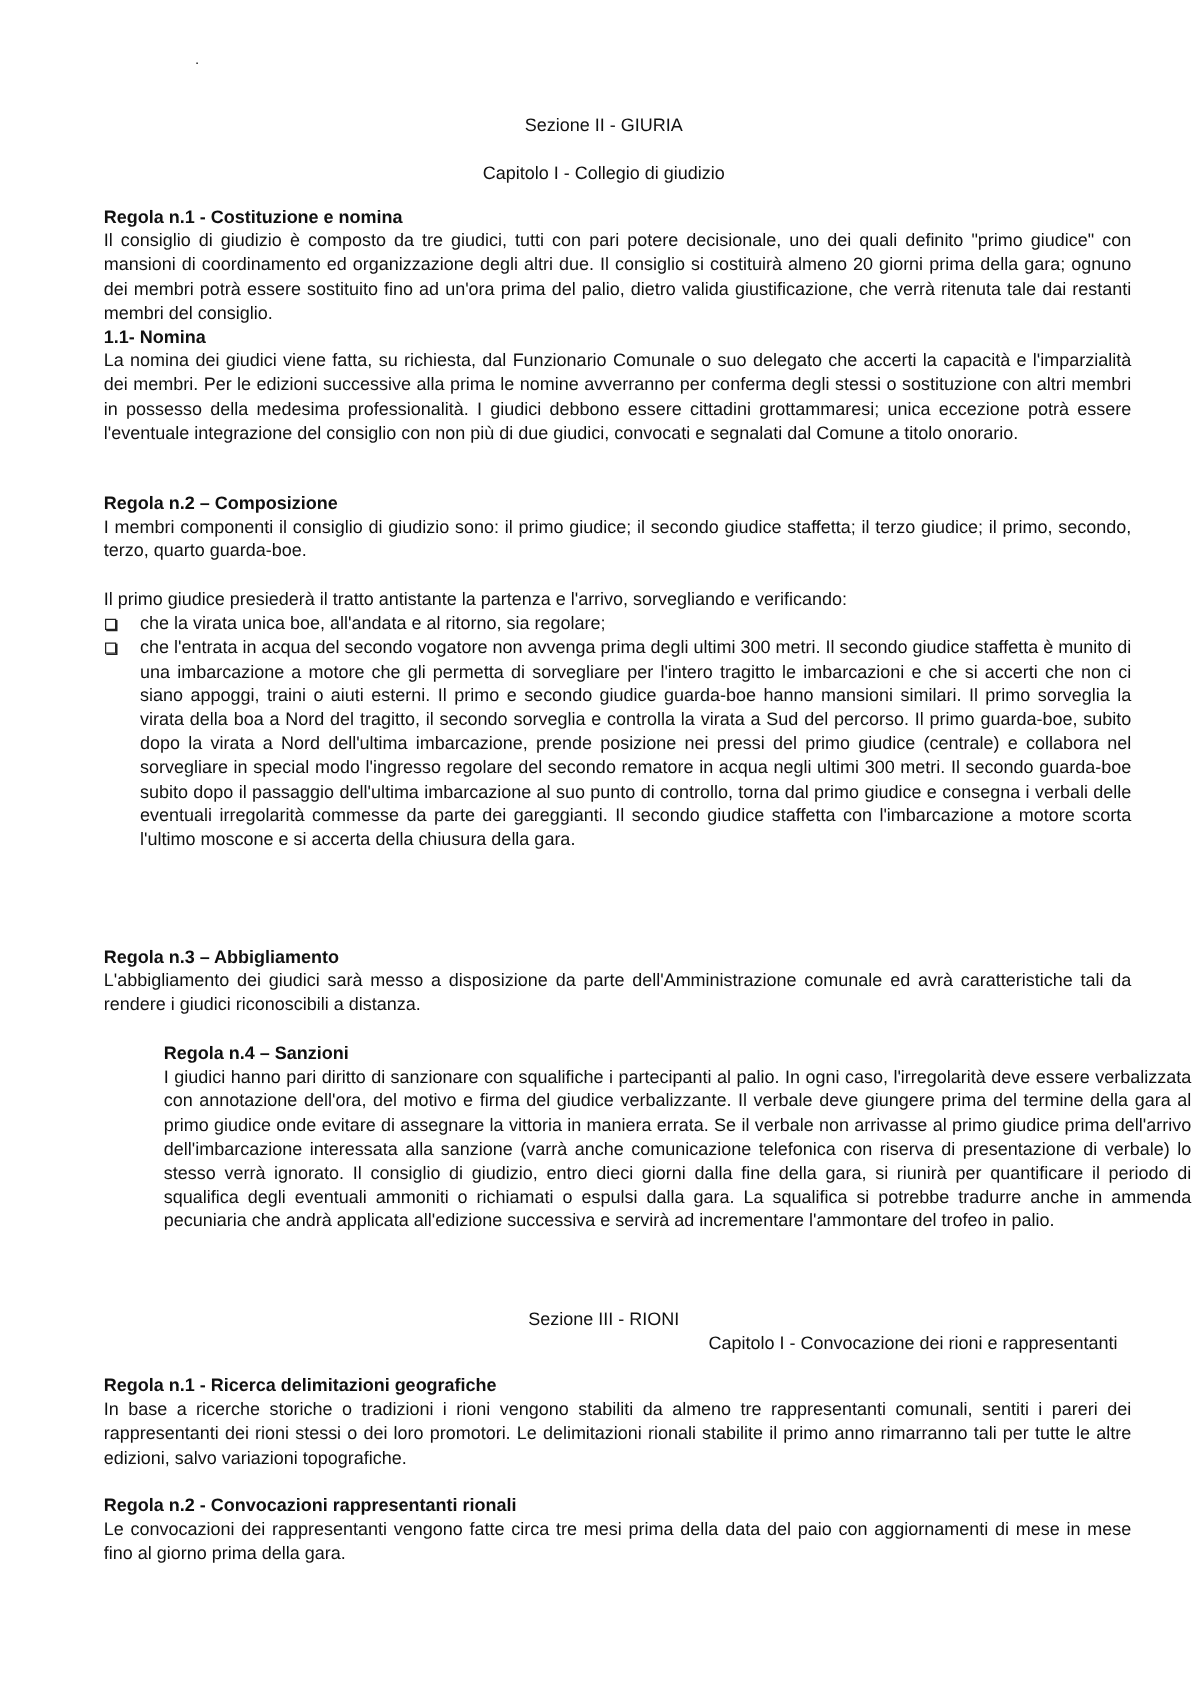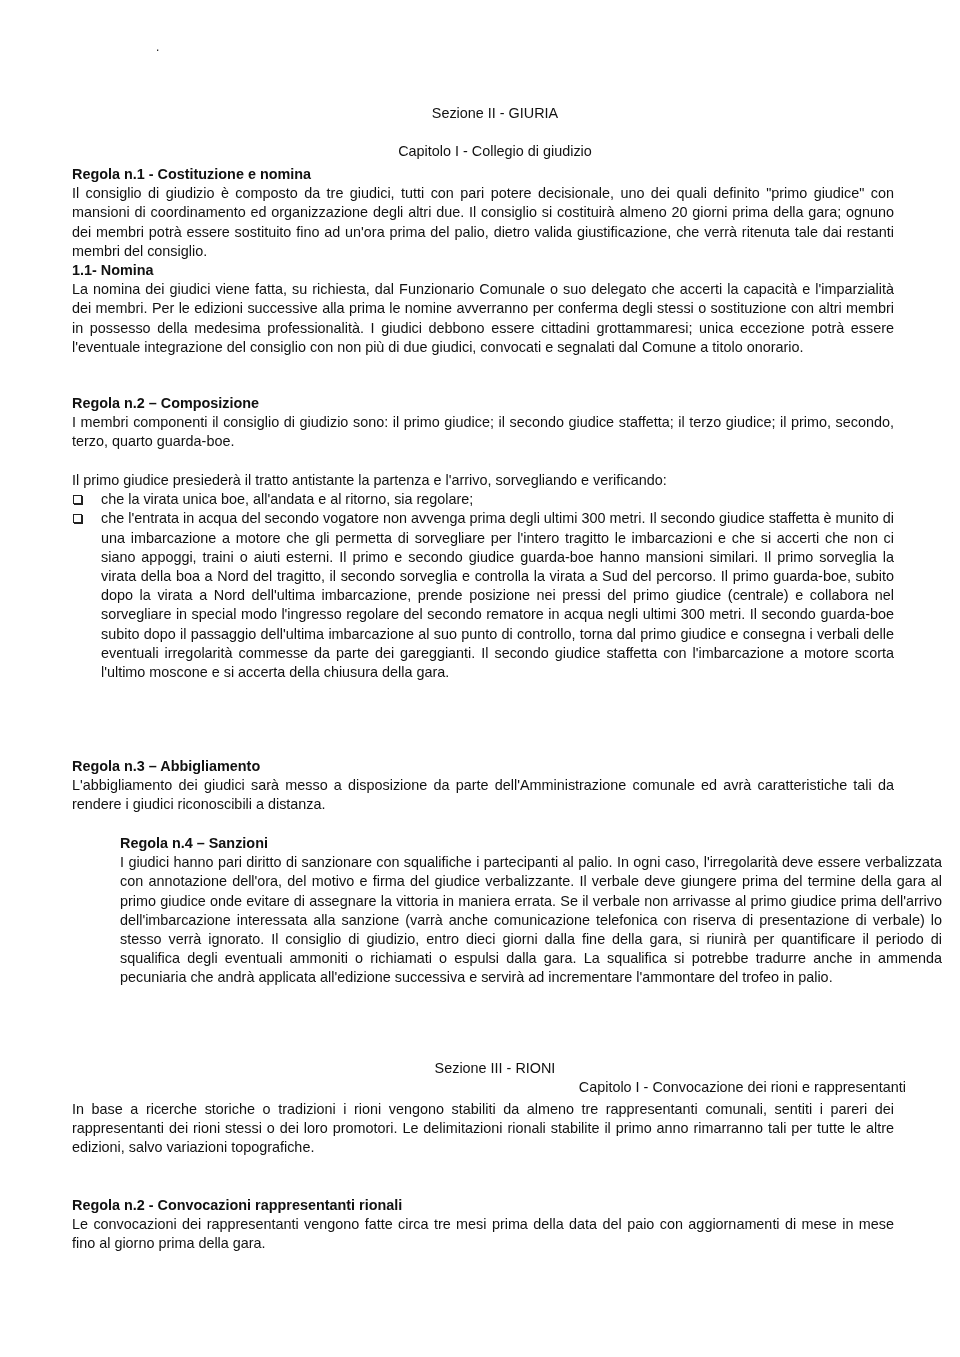--- a/index.html
+++ b/index.html
@@ -24,26 +24,26 @@
       width: 822px;
     }
     .dot {
       position: absolute;
       left: 156px;
       top: 38px;
       font-size: 12px;
     }
     .center {
       text-align: center;
-      margin: 16px;
+      margin: 4px;
     }
     .sec-title { position: absolute; left: 0; width: 822px; }
     p { margin: 0; text-align: justify; }
     .h { font-weight: bold; margin: 0; }
-    .block { position: absolute; left: 4px; width: 822px; }
+    .block { position: absolute; left: 15px; width: 822px; }
     ul.bullets {
       list-style: none;
       margin: 0;
       padding: 0;
     }
     ul.bullets li {
       position: relative;
       padding-left: 29px;
       text-align: justify;
     }
@@ -100,20 +100,21 @@
 
   <div class="block" style="top:834px;margin-left:48px;">
     <div class="h">Regola n.4 – Sanzioni</div>
     <p>I giudici hanno pari diritto di sanzionare con squalifiche i partecipanti al palio. In ogni caso, l'irregolarità deve essere verbalizzata con annotazione dell'ora, del motivo e firma del giudice verbalizzante. Il verbale deve giungere prima del termine della gara al primo giudice onde evitare di assegnare la vittoria in maniera errata. Se il verbale non arrivasse al primo giudice prima dell'arrivo dell'imbarcazione interessata alla sanzione (varrà anche comunicazione telefonica con riserva di presentazione di verbale) lo stesso verrà ignorato. Il consiglio di giudizio, entro dieci giorni dalla fine della gara, si riunirà per quantificare il periodo di squalifica degli eventuali ammoniti o richiamati o espulsi dalla gara. La squalifica si potrebbe tradurre anche in ammenda pecuniaria che andrà applicata all'edizione successiva e servirà ad incrementare l'ammontare del trofeo in palio.</p>
   </div>
 
   <p class="center sec-title" style="top:1043px;">Sezione III - RIONI</p>
   <p class="center sec-title" style="top:1062px;text-align:right;">Capitolo I - Convocazione dei rioni e rappresentanti</p>
 
   <div class="block" style="top:1100px;">
+    <div class="h">Regola n.1 - Ricerca delimitazioni geografiche</div>
     <p>In base a ricerche storiche o tradizioni i rioni vengono stabiliti da almeno tre rappresentanti comunali, sentiti i pareri dei rappresentanti dei rioni stessi o dei loro promotori. Le delimitazioni rionali stabilite il primo anno rimarranno tali per tutte le altre edizioni, salvo variazioni topografiche.</p>
   </div>
 
   <div class="block" style="top:1196px;">
     <div class="h">Regola n.2 - Convocazioni rappresentanti rionali</div>
     <p>Le convocazioni dei rappresentanti vengono fatte circa tre mesi prima della data del paio con aggiornamenti di mese in mese fino al giorno prima della gara.</p>
   </div>
 
 </div>
 

